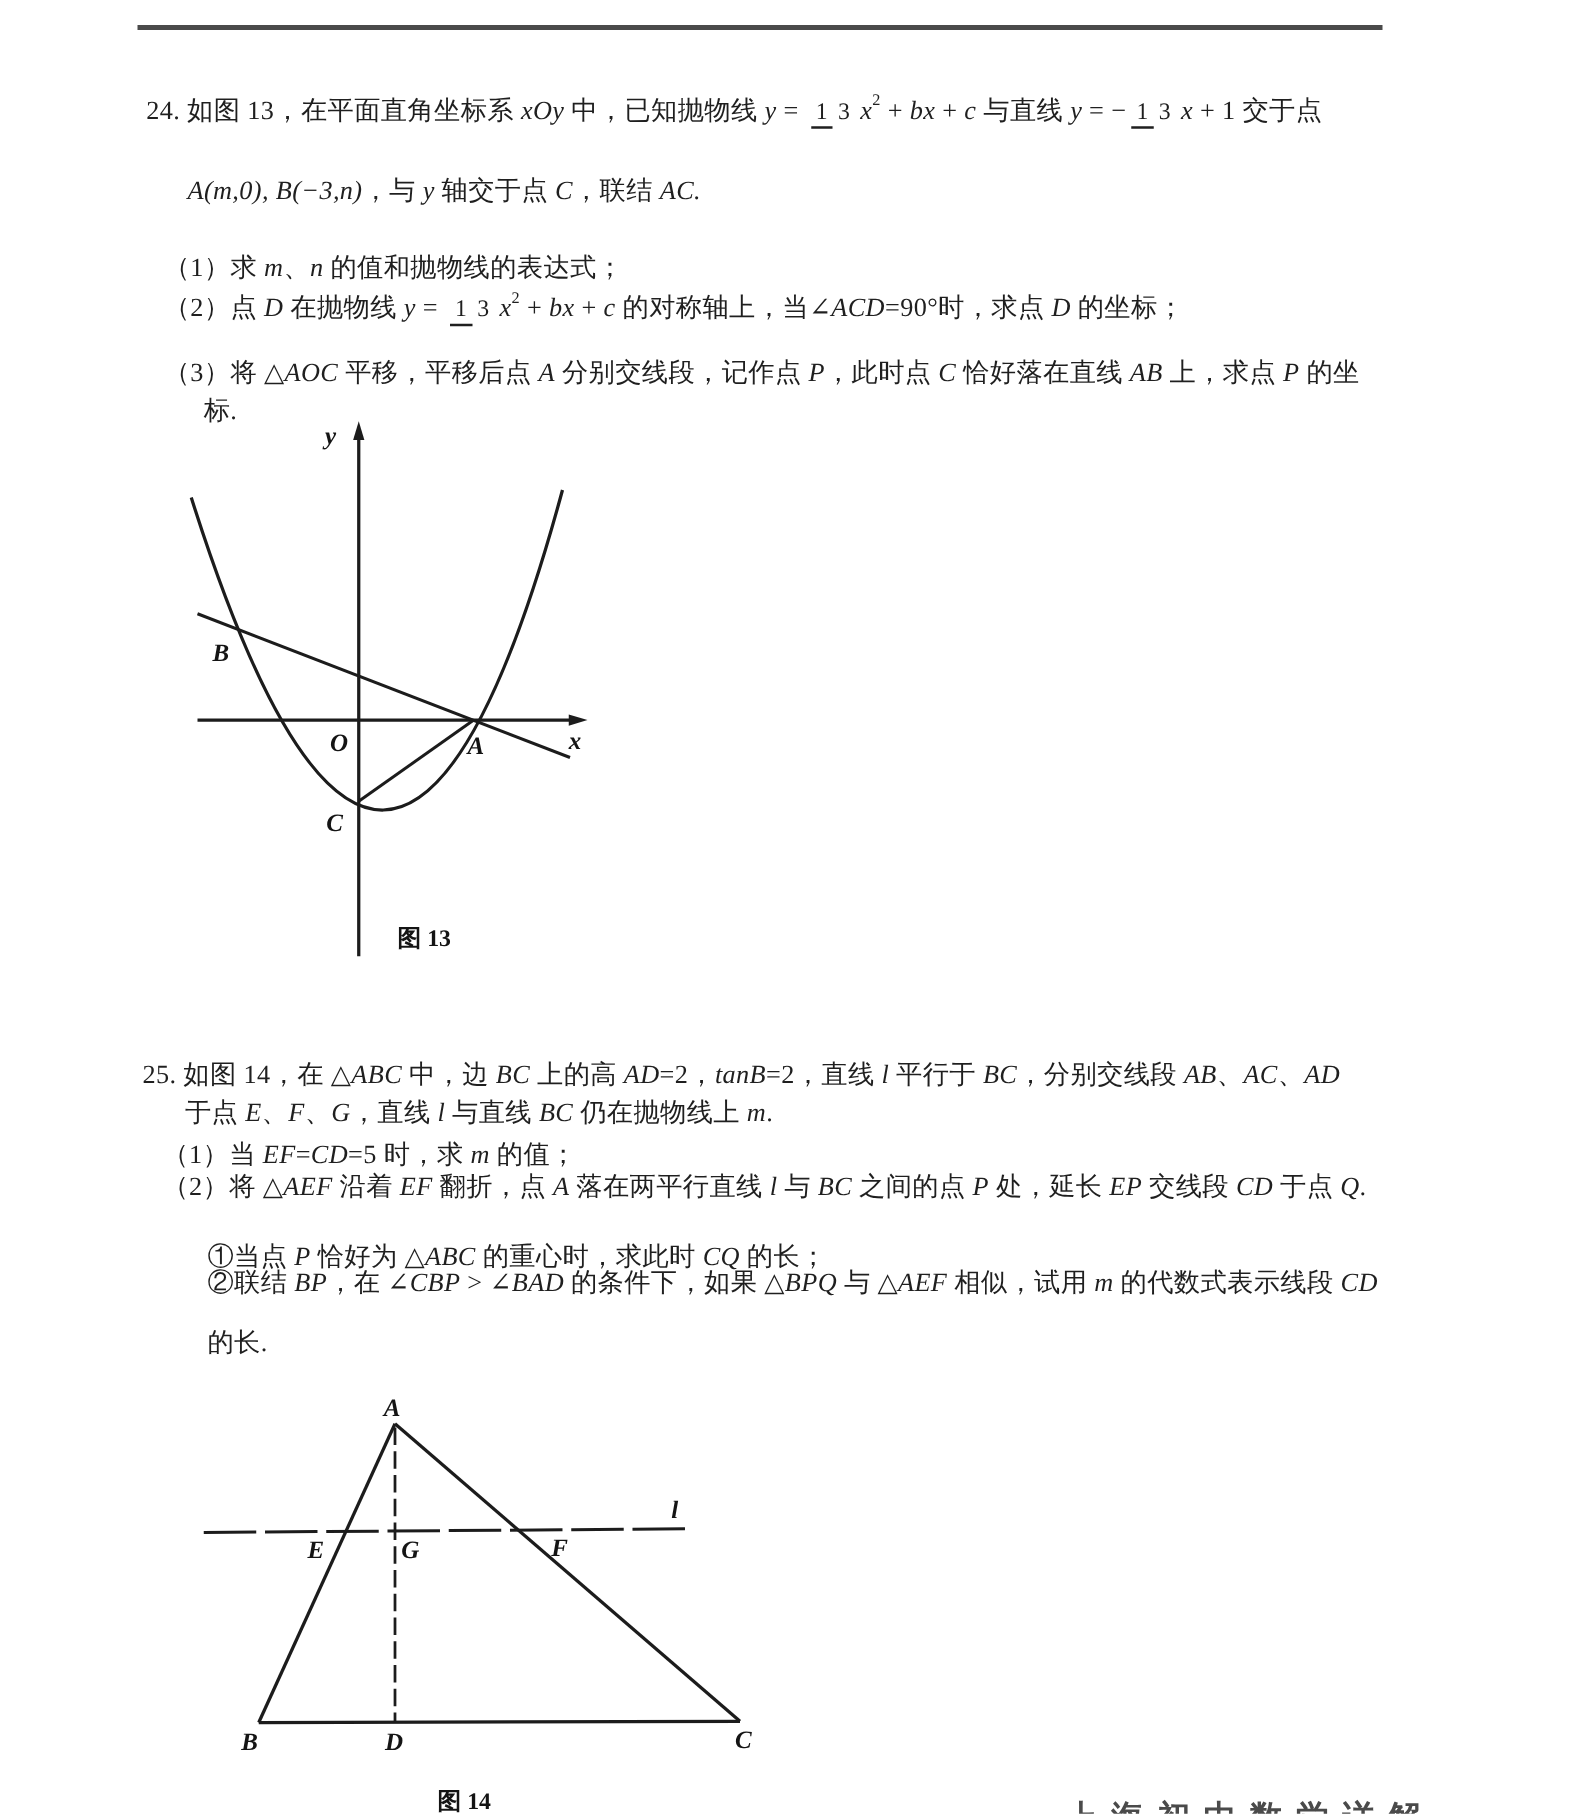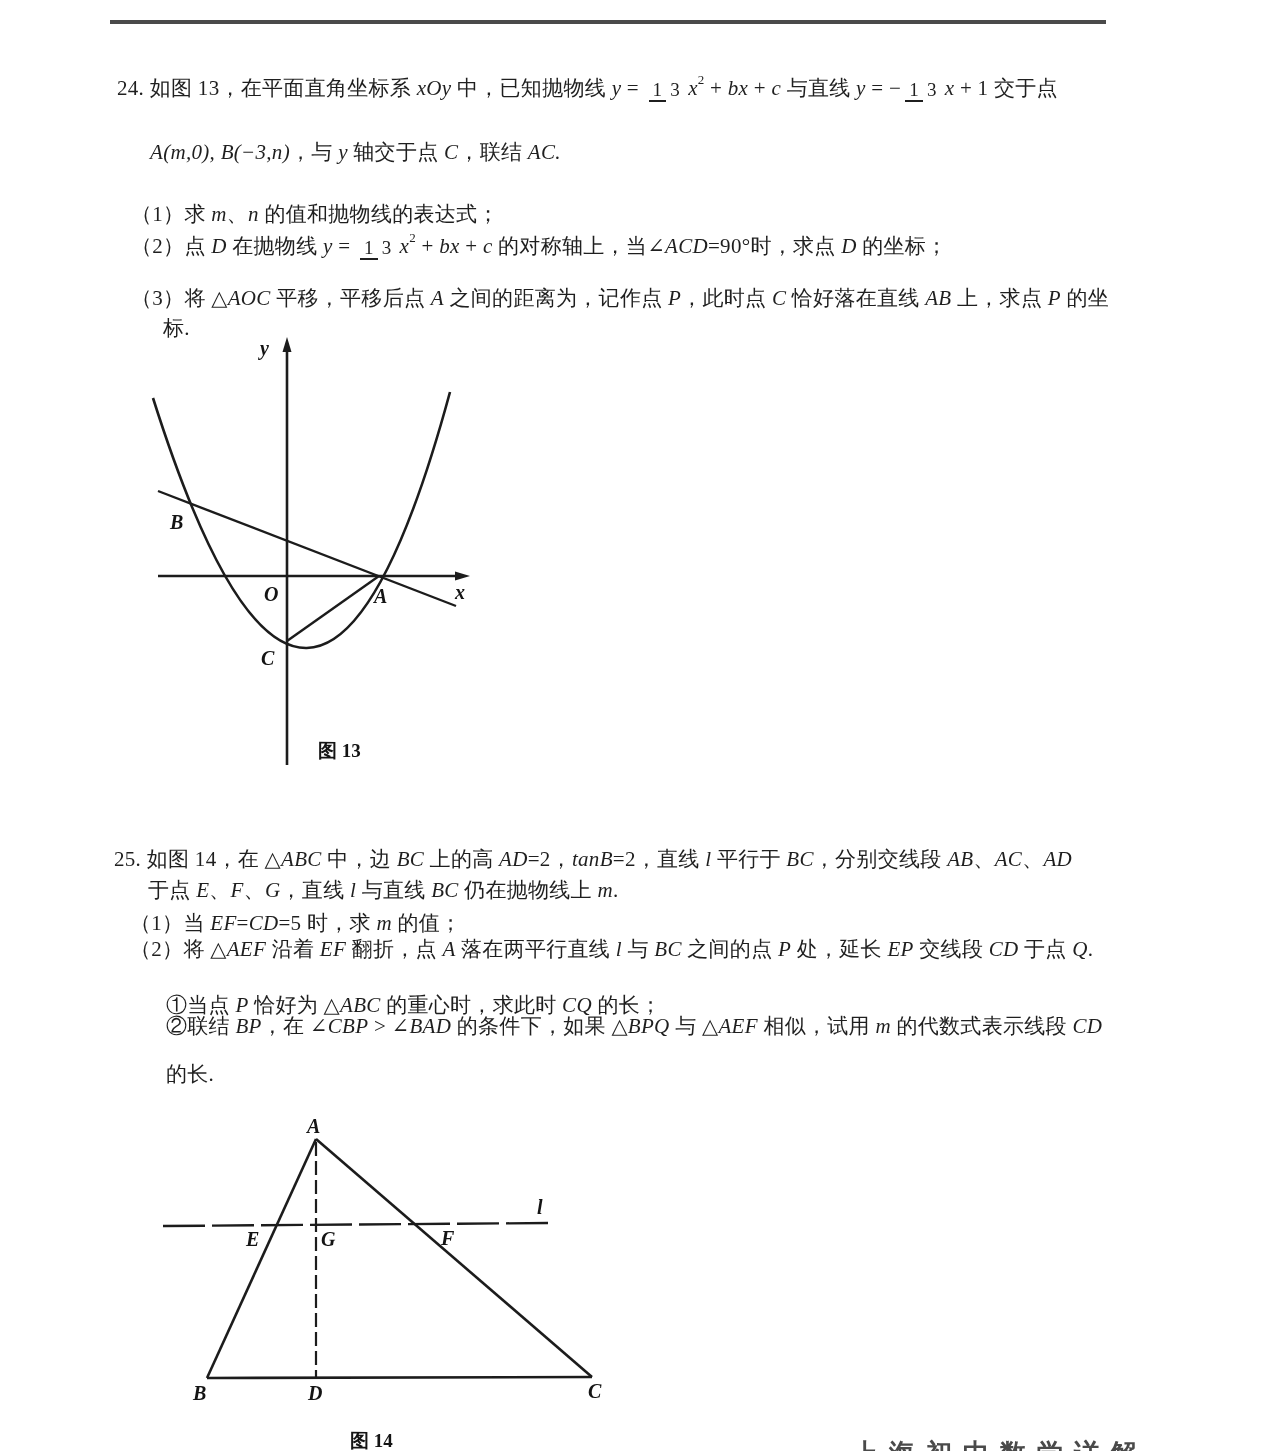--- a/index.html
+++ b/index.html
@@ -32,21 +32,21 @@
 </style>
 </head>
 <body>
 
 <div class="rule" style="left:110px;top:20px;width:996px;height:4px;"></div>
 
 <div class="line h-tall" style="left:117px;top:58px;"><span>24. 如图 13，在平面直角坐标系 </span><span class="it">xOy</span><span> 中，已知抛物线 </span><span class="it">y</span><span> = </span><span class="frac"><span class="fnum">1</span><span class="fden">3</span></span><span class="it">x</span><span class="sup">2</span><span> + </span><span class="it">bx</span><span> + </span><span class="it">c</span><span> 与直线 </span><span class="it">y</span><span> = −</span><span class="frac"><span class="fnum">1</span><span class="fden">3</span></span><span class="it">x</span><span> + 1 </span><span>交于点</span></div>
 <div class="line h-norm" style="left:150px;top:133px;align-items:flex-end;"><span class="it">A(m,0), B(−3,n)</span><span>，与 </span><span class="it">y</span><span> 轴交于点 </span><span class="it">C</span><span>，联结 </span><span class="it">AC.</span></div>
 <div class="line h-norm" style="left:131px;top:198px;"><span>（1）求 </span><span class="it">m</span><span>、</span><span class="it">n</span><span> 的值和抛物线的表达式；</span></div>
 <div class="line h-tall" style="left:131px;top:216px;"><span>（2）点 </span><span class="it">D</span><span> 在抛物线 </span><span class="it">y</span><span> = </span><span class="frac"><span class="fnum">1</span><span class="fden">3</span></span><span class="it">x</span><span class="sup">2</span><span> + </span><span class="it">bx</span><span> + </span><span class="it">c</span><span> 的对称轴上，当∠</span><span class="it">ACD</span><span>=90°时，求点 </span><span class="it">D</span><span> 的坐标；</span></div>
-<div class="line h-norm" style="left:131px;top:282px;text-align:center;"><span>（3）将 </span><span class="it">△AOC</span><span> 平移，平移后点 </span><span class="it">A</span><span> 之间的距离为，记作点 </span><span class="it">P</span><span>，此时点 </span><span class="it">C</span><span> 恰好落在直线 </span><span class="it">AB</span><span> 上，求点 </span><span class="it">P</span><span> 的坐</span></div>
+<div class="line h-norm" style="left:131px;top:282px;text-align:center;"><span>（3）将 </span><span class="it">△AOC</span><span> 平移，平移后点 </span><span class="it">A</span><span> 分别交线段，记作点 </span><span class="it">P</span><span>，此时点 </span><span class="it">C</span><span> 恰好落在直线 </span><span class="it">AB</span><span> 上，求点 </span><span class="it">P</span><span> 的坐</span></div>
 <div class="line h-norm" style="left:163px;top:312px;"><span>标.</span></div>
 
 <svg class="fig" style="left:140px;top:333px;" width="390" height="437" viewBox="140 333 390 437">
 
   <line x1="287" y1="765" x2="287" y2="348" stroke-width="2.6"></line>
   <polygon points="287,337 282.5,352 291.5,352"></polygon>
 
   <line x1="158" y1="576" x2="460" y2="576" stroke-width="2.6"></line>
   <polygon points="470,576 455,571.5 455,580.5"></polygon>
 

